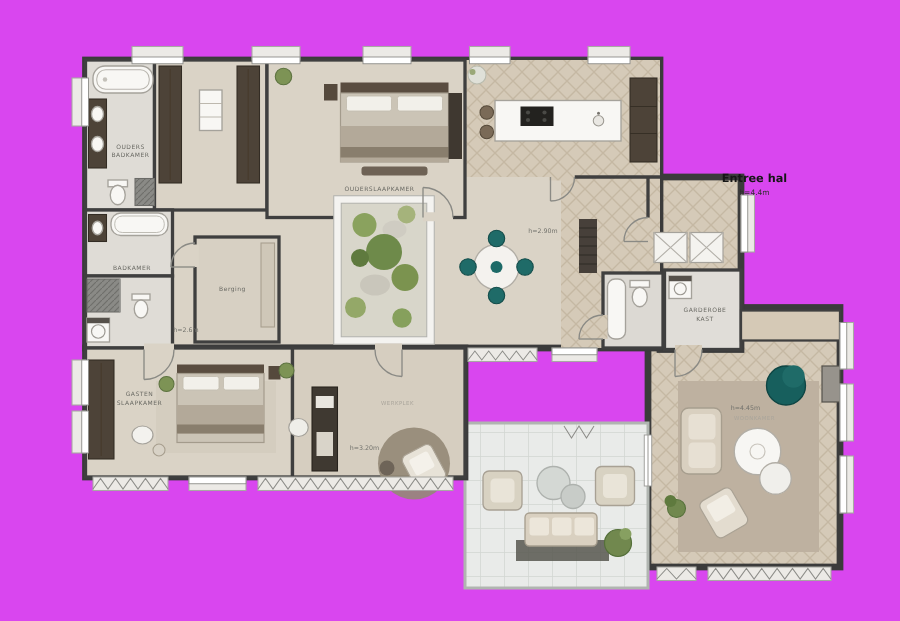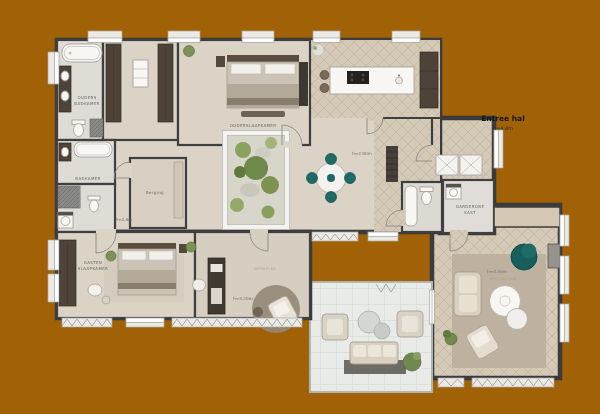--- a/index.html
+++ b/index.html
@@ -1,16 +1,16 @@
 <!DOCTYPE html>
 <html><head>
 <meta charset="utf-8">
 <style>
   html,body{margin:0;padding:0;background:#ffffff;}
-  .stage{position:relative;width:600px;height:414px;background:#a16207;overflow:hidden;}
+  .stage{position:relative;width:600px;height:414px;background:#d946ef;overflow:hidden;}
   svg{display:block;}
   .lbl{font:4px "DejaVu Sans",sans-serif;fill:#6a6a64;letter-spacing:.35px;text-anchor:middle;}
   .lbl-faint{font:3.6px "DejaVu Sans",sans-serif;fill:#aaa59b;letter-spacing:.3px;text-anchor:middle;}
   .lbl-h{font:4.2px "DejaVu Sans",sans-serif;fill:#72726c;text-anchor:middle;}
   .lbl-big{font:bold 7.5px "DejaVu Sans",sans-serif;fill:#161616;text-anchor:middle;}
   .lbl-big-h{font:5px "DejaVu Sans",sans-serif;fill:#2e2e2e;text-anchor:middle;}
   .wallroom{stroke:#3f3f3f;stroke-width:2.2;}
   .arc{fill:none;stroke:#8a8a85;stroke-width:.9;}
   .leaf{stroke:#8a8a85;stroke-width:.9;}
   .sill{fill:#eceae6;stroke:#a8a8a3;stroke-width:.7;}

